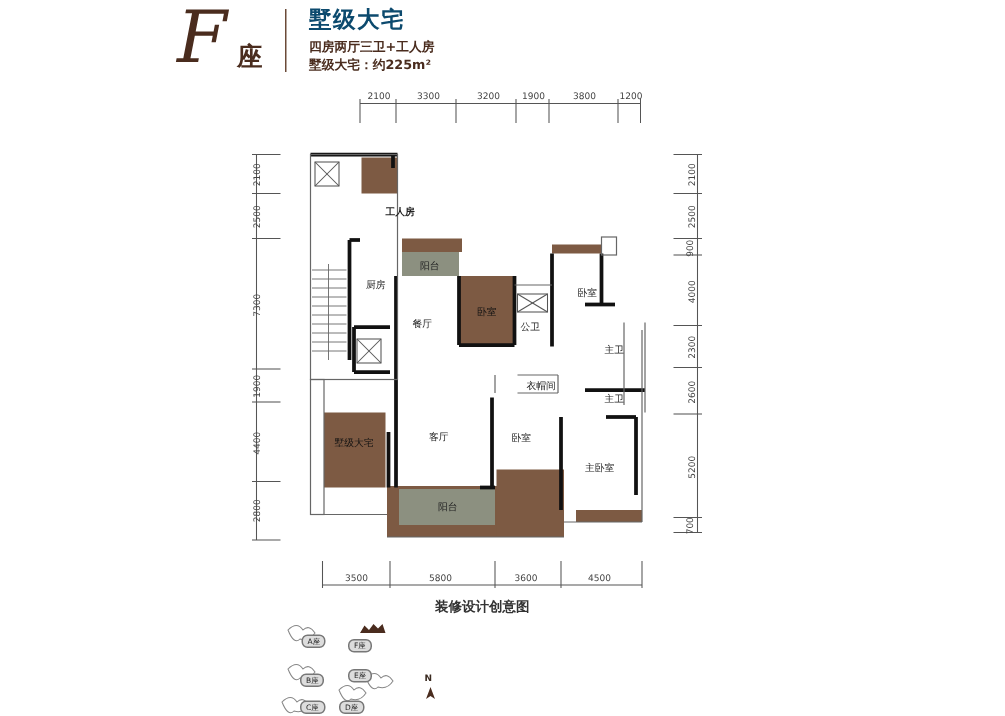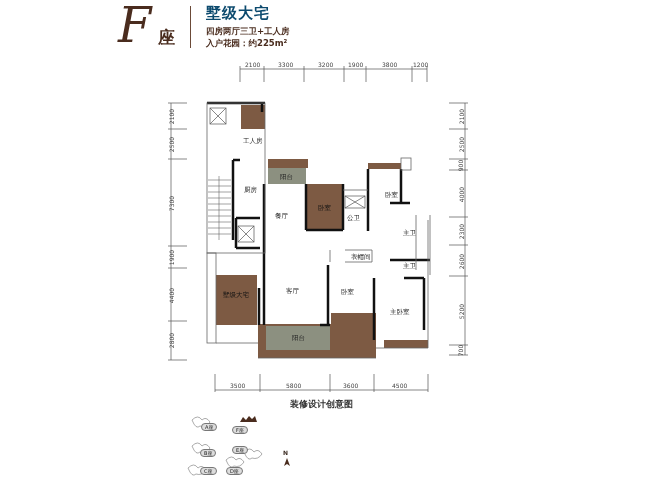--- a/index.html
+++ b/index.html
@@ -18,21 +18,21 @@
   .keyplan-label { font-size:5px; background:#ddd; border:1px solid #777; border-radius:4px; padding:0 3px; color:#222; }
 </style>
 </head>
 <body>
 
 <div class="abs title-F">F</div>
 <div class="abs title-zuo">座</div>
 <div class="abs title-sep"></div>
 <div class="abs title-main">墅级大宅</div>
 <div class="abs title-sub">四房两厅三卫+工人房</div>
-<div class="abs title-area">入户花园：约225m²</div>
+<div class="abs title-area">墅级大宅：约225m²</div>
 
 <svg class="abs" style="left:0;top:0;" width="670" height="477">
 
   <g stroke="#555" stroke-width="0.7" fill="none">
     <line x1="240" y1="69" x2="427" y2="69"></line>
     <line x1="240" y1="66" x2="240" y2="82"></line>
     <line x1="264" y1="66" x2="264" y2="82"></line>
     <line x1="304" y1="66" x2="304" y2="82"></line>
     <line x1="344" y1="66" x2="344" y2="82"></line>
     <line x1="366" y1="66" x2="366" y2="82"></line>
@@ -186,21 +186,21 @@
 <div class="abs dim-v" style="left:454px;top:228px;">2300</div>
 <div class="abs dim-v" style="left:454px;top:258px;">2600</div>
 <div class="abs dim-v" style="left:454px;top:308px;">5200</div>
 <div class="abs dim-v" style="left:455px;top:347px;">700</div>
 
 <div class="abs dim" style="left:230px;top:382px;">3500</div>
 <div class="abs dim" style="left:286px;top:382px;">5800</div>
 <div class="abs dim" style="left:343px;top:382px;">3600</div>
 <div class="abs dim" style="left:392px;top:382px;">4500</div>
 
-<div class="abs room-label" style="left:243px;top:137px;">工人房</div>
+<div class="abs room-label" style="left:257px;top:137px;font-weight:bold;">工人房</div>
 <div class="abs room-label" style="left:244px;top:186px;font-family:Liberation Mono, monospace;">厨房</div>
 <div class="abs room-label" style="left:280px;top:173px;">阳台</div>
 <div class="abs room-label" style="left:275px;top:212px;">餐厅</div>
 <div class="abs room-label" style="left:318px;top:204px;color:#111;">卧室</div>
 <div class="abs room-label" style="left:347px;top:214px;">公卫</div>
 <div class="abs room-label" style="left:385px;top:191px;">卧室</div>
 <div class="abs room-label" style="left:403px;top:229px;">主卫</div>
 <div class="abs room-label" style="left:403px;top:262px;">主卫</div>
 <div class="abs room-label" style="left:351px;top:253px;">衣帽间</div>
 <div class="abs room-label" style="left:286px;top:287px;">客厅</div>

